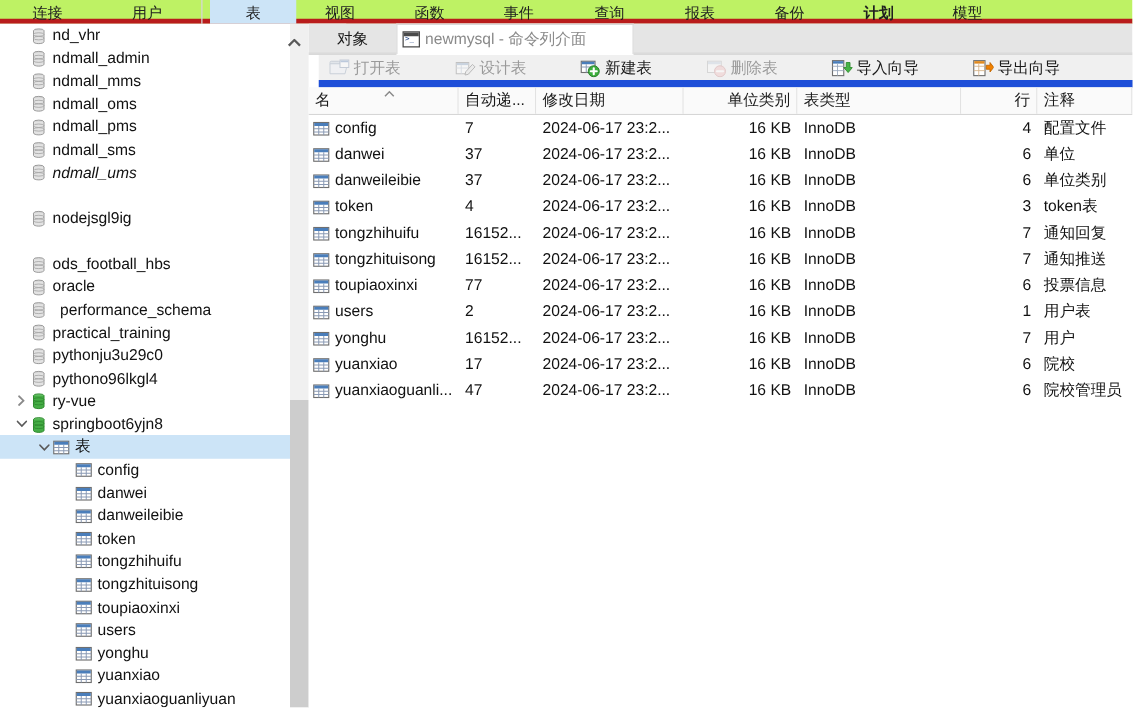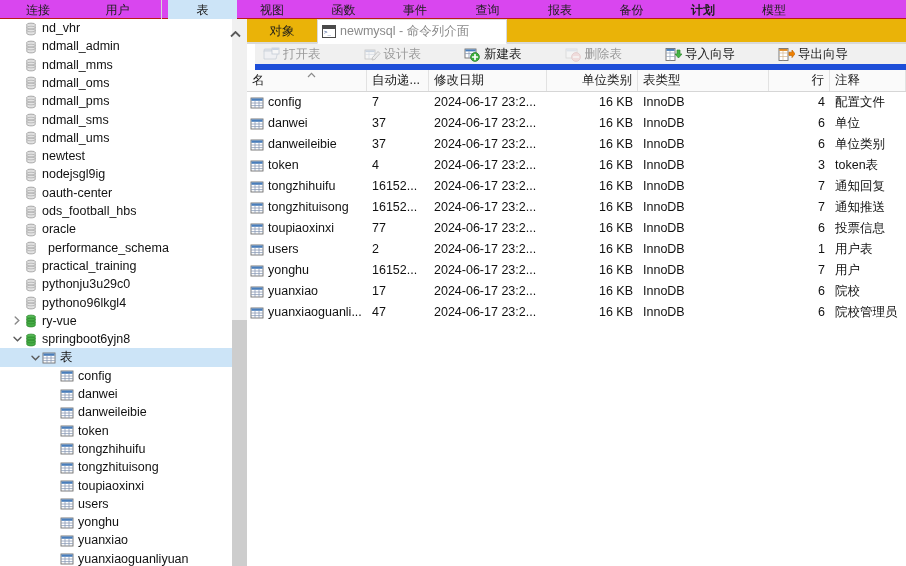--- a/index.html
+++ b/index.html
@@ -17,22 +17,22 @@
     position: relative;
     -webkit-font-smoothing: antialiased;
   }
 
   
   #ribbon {
     position: absolute;
     left: 0; top: 0;
     width: 906px;
     height: 19px;
-    background: #d946ef;
-    border-bottom: 1px solid #b91c1c;
+    background: #bef264;
+    border-bottom: 4px solid #b91c1c;
     display: flex;
     align-items: flex-end;
     box-sizing: border-box;
   }
   .ribbon-tab {
     height: 19px;
     line-height: 16px;
     text-align: center;
     font-size: 12px;
     color: #202020;
@@ -119,21 +119,21 @@
     left: 247px; top: 19px;
     width: 659px; height: 547px;
     background: #ffffff;
   }
 
   
   #tabstrip {
     position: absolute;
     left: 0; top: 0;
     width: 659px; height: 25px;
-    background: #eab308;
+    background: #e5e5e5;
     border-bottom: 1px solid #d9d9d9;
     box-sizing: border-box;
   }
   .ptab {
     position: absolute;
     top: 0;
     height: 25px;
     line-height: 25px;
     font-size: 12.5px;
     color: #333;
@@ -387,54 +387,32 @@
     </div>
     <div class="tree-row" style="top: 109.8px; position: absolute; left: 0px; width: 232px;">
       <span class="tree-ico" style="left: 24px;">
         <svg class="dbico" width="14" height="14" viewBox="0 0 14 14">
           <ellipse cx="7" cy="2.6" rx="4.2" ry="1.5" fill="#d8d8d8" stroke="#9a9a9a" stroke-width=".8"></ellipse>
           <path d="M2.8 2.6 v8.8 c0 .8 1.9 1.5 4.2 1.5 s4.2-.7 4.2-1.5 V2.6" fill="#e3e3e3" stroke="#9a9a9a" stroke-width=".8"></path>
           <ellipse cx="7" cy="5.6" rx="4.2" ry="1.4" fill="none" stroke="#a8a8a8" stroke-width=".7"></ellipse>
           <ellipse cx="7" cy="8.5" rx="4.2" ry="1.4" fill="none" stroke="#a8a8a8" stroke-width=".7"></ellipse>
         </svg>
       </span>
-      <span class="tree-label" style="left: 42px;">ndmall_ums</span>
-    </div>
-    <div class="tree-row" style="top: 128.1px; position: absolute; left: 0px; width: 232px;">
-      <span class="tree-ico" style="left: 24px;">
-        <svg class="dbico" width="14" height="14" viewBox="0 0 14 14">
-          <ellipse cx="7" cy="2.6" rx="4.2" ry="1.5" fill="#d8d8d8" stroke="#9a9a9a" stroke-width=".8"></ellipse>
-          <path d="M2.8 2.6 v8.8 c0 .8 1.9 1.5 4.2 1.5 s4.2-.7 4.2-1.5 V2.6" fill="#e3e3e3" stroke="#9a9a9a" stroke-width=".8"></path>
-          <ellipse cx="7" cy="5.6" rx="4.2" ry="1.4" fill="none" stroke="#a8a8a8" stroke-width=".7"></ellipse>
-          <ellipse cx="7" cy="8.5" rx="4.2" ry="1.4" fill="none" stroke="#a8a8a8" stroke-width=".7"></ellipse>
-        </svg>
-      </span>
-      <span class="tree-label" style="left: 42px;">newtest</span>
+      <span class="tree-label" style="left: 42px; font-style: italic;">ndmall_ums</span>
     </div>
     <div class="tree-row" style="top: 146.4px; position: absolute; left: 0px; width: 232px;">
       <span class="tree-ico" style="left: 24px;">
         <svg class="dbico" width="14" height="14" viewBox="0 0 14 14">
           <ellipse cx="7" cy="2.6" rx="4.2" ry="1.5" fill="#d8d8d8" stroke="#9a9a9a" stroke-width=".8"></ellipse>
           <path d="M2.8 2.6 v8.8 c0 .8 1.9 1.5 4.2 1.5 s4.2-.7 4.2-1.5 V2.6" fill="#e3e3e3" stroke="#9a9a9a" stroke-width=".8"></path>
           <ellipse cx="7" cy="5.6" rx="4.2" ry="1.4" fill="none" stroke="#a8a8a8" stroke-width=".7"></ellipse>
           <ellipse cx="7" cy="8.5" rx="4.2" ry="1.4" fill="none" stroke="#a8a8a8" stroke-width=".7"></ellipse>
         </svg>
       </span>
       <span class="tree-label" style="left: 42px;">nodejsgl9ig</span>
-    </div>
-    <div class="tree-row" style="top: 164.7px; position: absolute; left: 0px; width: 232px;">
-      <span class="tree-ico" style="left: 24px;">
-        <svg class="dbico" width="14" height="14" viewBox="0 0 14 14">
-          <ellipse cx="7" cy="2.6" rx="4.2" ry="1.5" fill="#d8d8d8" stroke="#9a9a9a" stroke-width=".8"></ellipse>
-          <path d="M2.8 2.6 v8.8 c0 .8 1.9 1.5 4.2 1.5 s4.2-.7 4.2-1.5 V2.6" fill="#e3e3e3" stroke="#9a9a9a" stroke-width=".8"></path>
-          <ellipse cx="7" cy="5.6" rx="4.2" ry="1.4" fill="none" stroke="#a8a8a8" stroke-width=".7"></ellipse>
-          <ellipse cx="7" cy="8.5" rx="4.2" ry="1.4" fill="none" stroke="#a8a8a8" stroke-width=".7"></ellipse>
-        </svg>
-      </span>
-      <span class="tree-label" style="left: 42px;">oauth-center</span>
     </div>
     <div class="tree-row" style="top: 183px; position: absolute; left: 0px; width: 232px;">
       <span class="tree-ico" style="left: 24px;">
         <svg class="dbico" width="14" height="14" viewBox="0 0 14 14">
           <ellipse cx="7" cy="2.6" rx="4.2" ry="1.5" fill="#d8d8d8" stroke="#9a9a9a" stroke-width=".8"></ellipse>
           <path d="M2.8 2.6 v8.8 c0 .8 1.9 1.5 4.2 1.5 s4.2-.7 4.2-1.5 V2.6" fill="#e3e3e3" stroke="#9a9a9a" stroke-width=".8"></path>
           <ellipse cx="7" cy="5.6" rx="4.2" ry="1.4" fill="none" stroke="#a8a8a8" stroke-width=".7"></ellipse>
           <ellipse cx="7" cy="8.5" rx="4.2" ry="1.4" fill="none" stroke="#a8a8a8" stroke-width=".7"></ellipse>
         </svg>
       </span>

